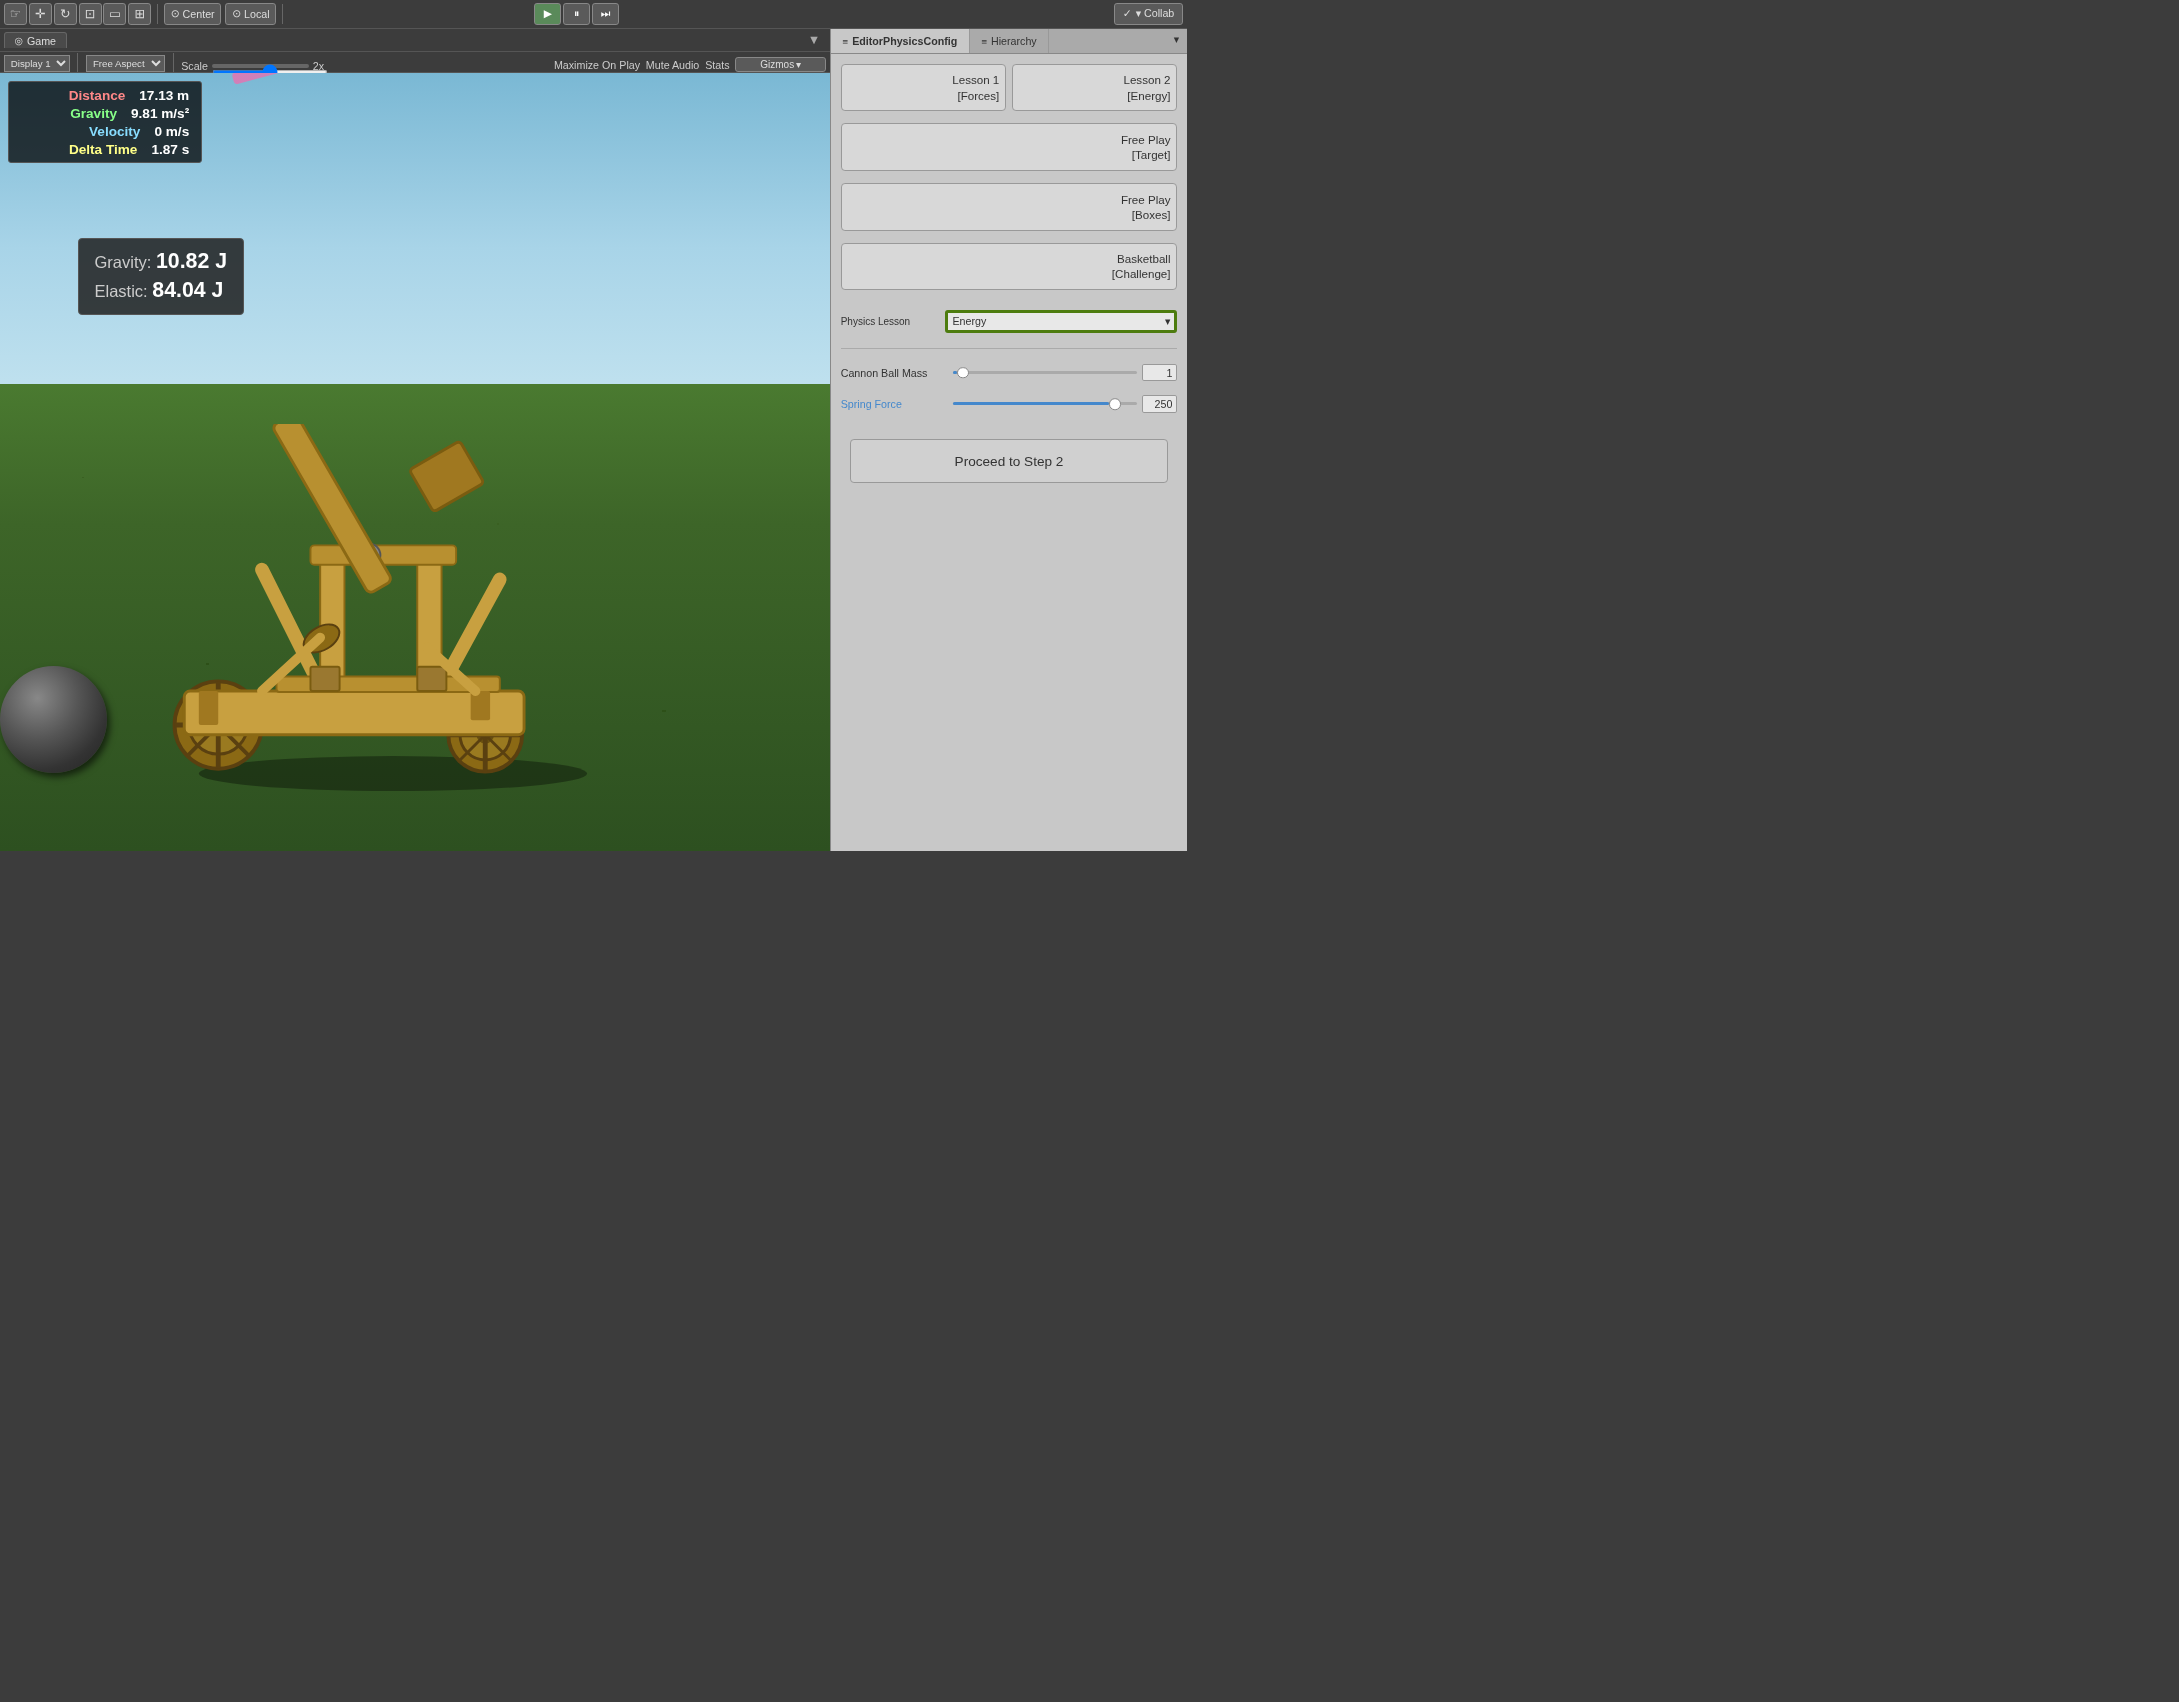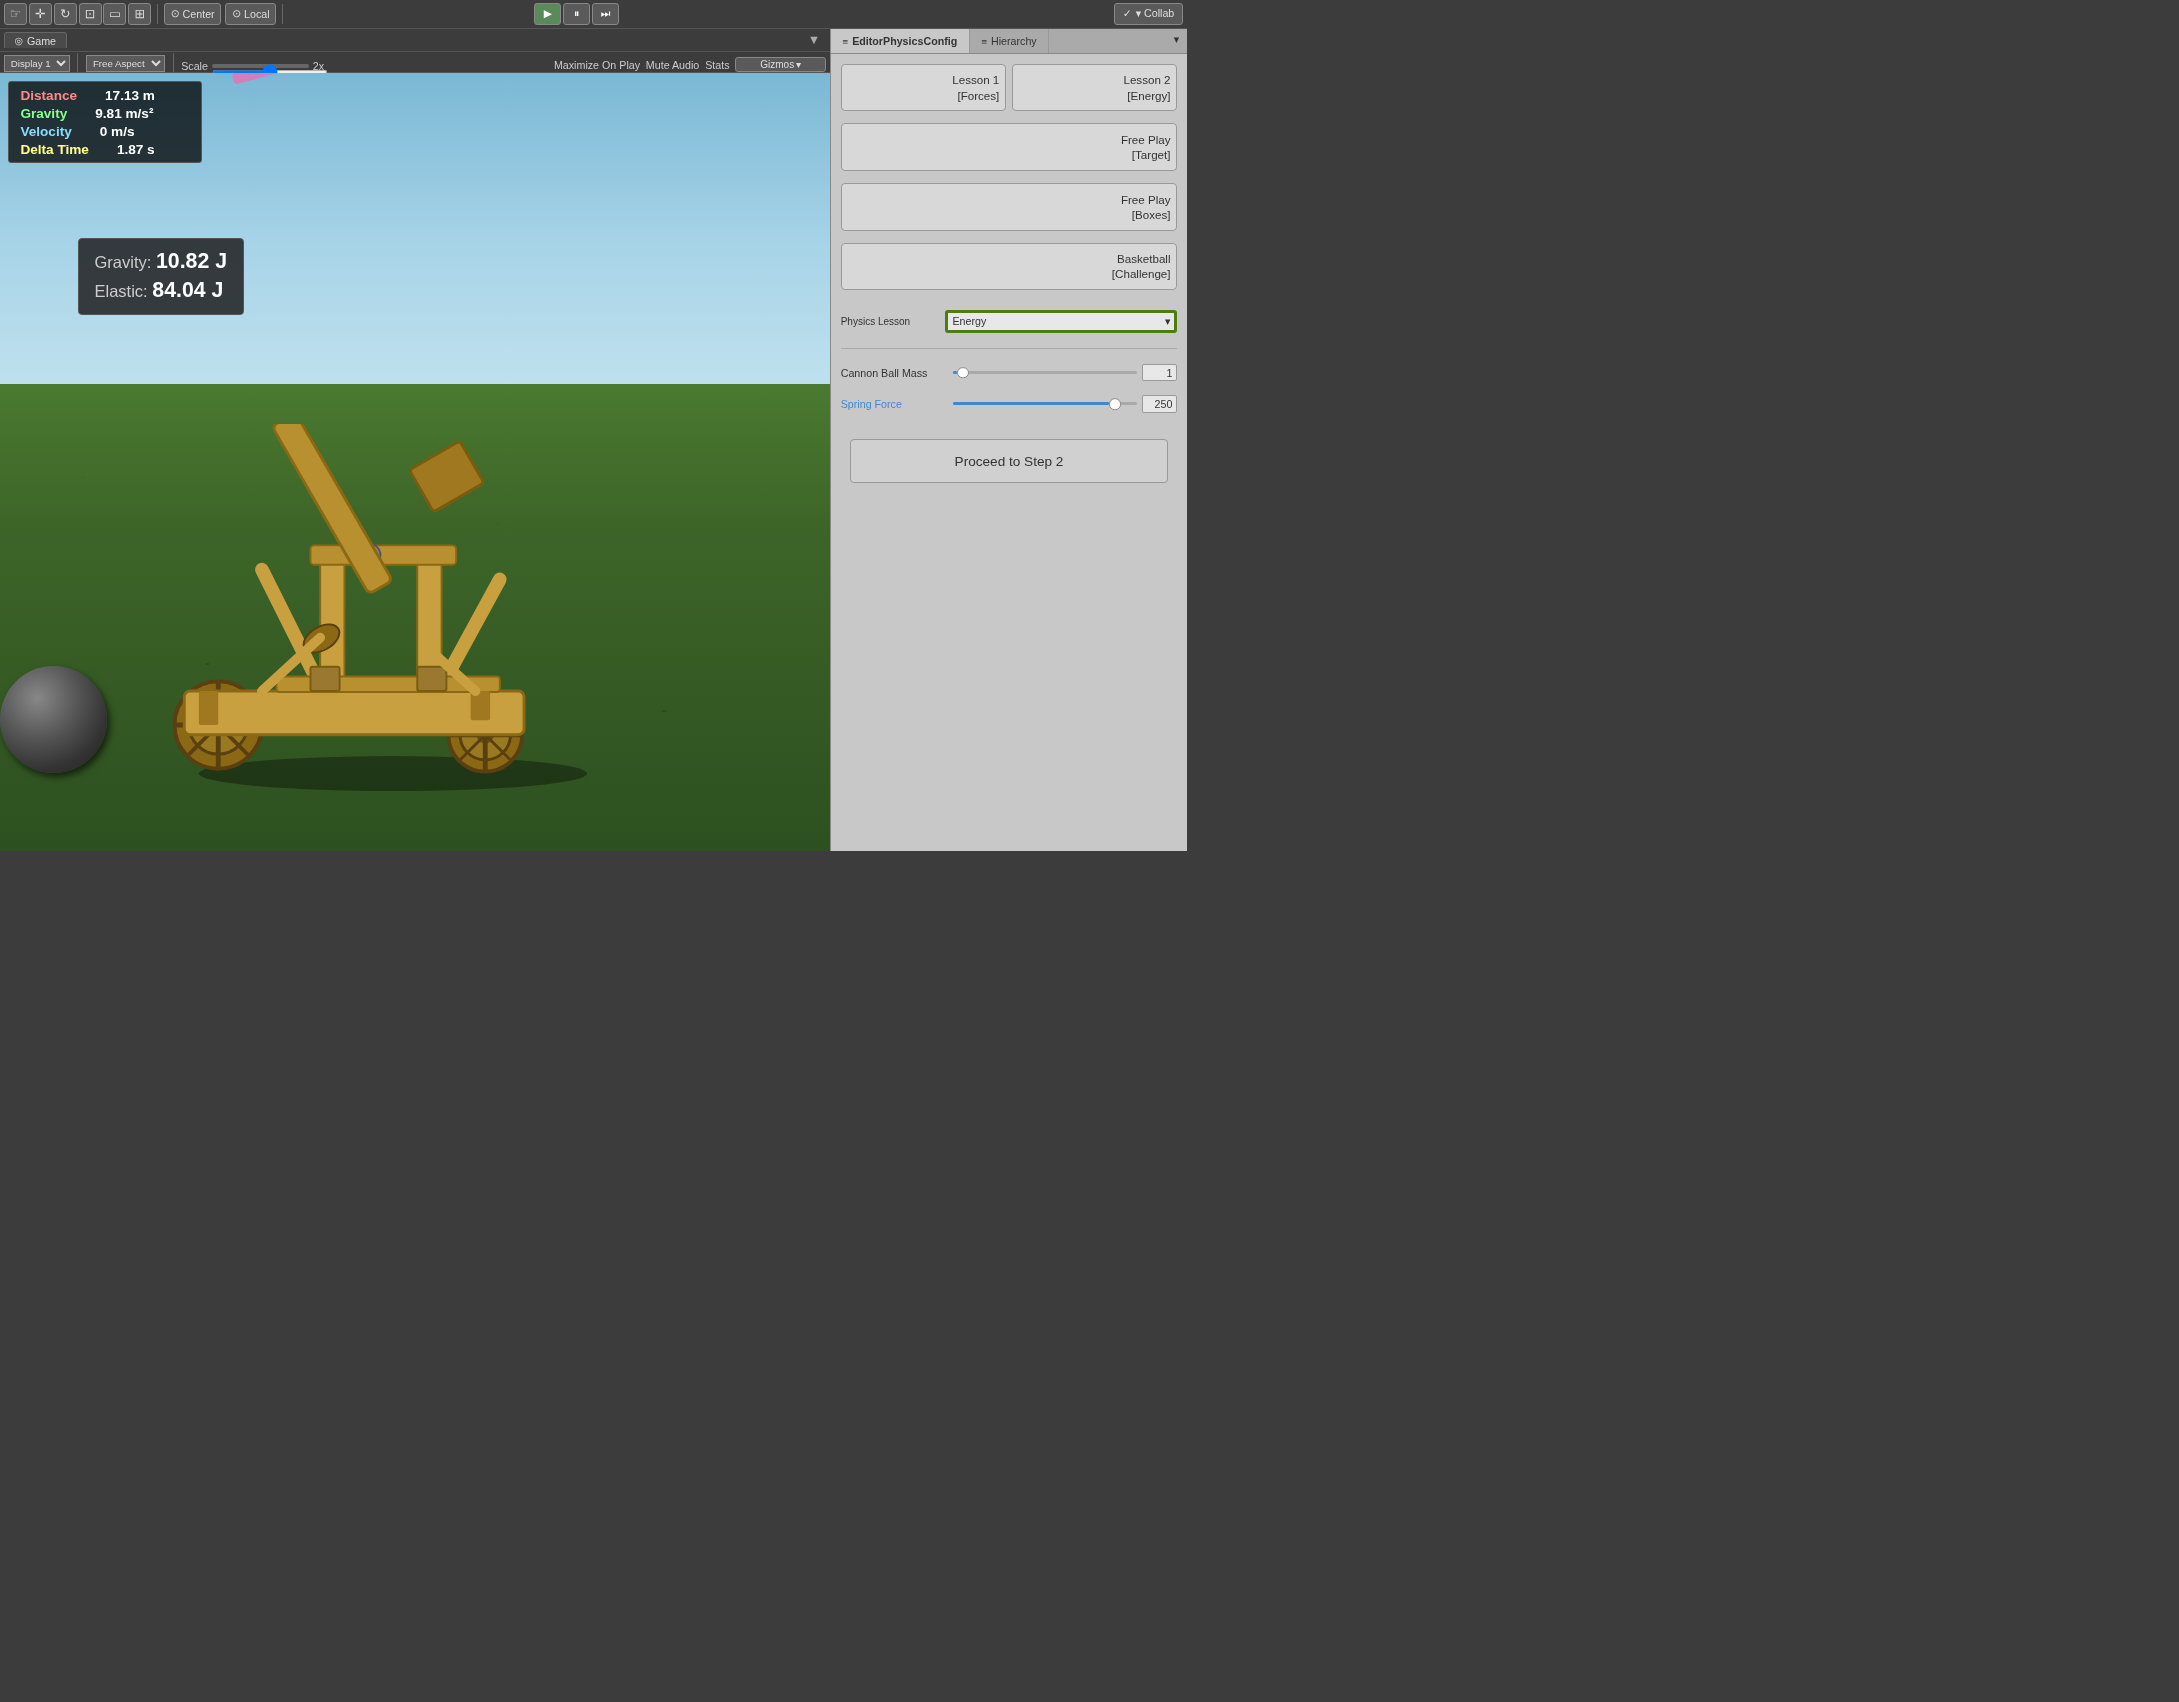--- a/index.html
+++ b/index.html
@@ -219,22 +219,22 @@
       top: 7.8px;
       left: 7.8px;
       background: rgba(0,0,0,0.75);
       border: 1px solid #555;
       padding: 5.8px 11.6px;
       border-radius: 2.9px;
       min-width: 194px;
     }
     .hud-row {
       display: flex;
-      justify-content: flex-start;
-      gap: 28px;
+      justify-content: flex-end;
+      gap: 14px;
       margin-bottom: 2.9px;
     }
     .hud-row:last-child { margin-bottom: 0; }
     .hud-label {
       font-size: 13.6px;
       font-weight: bold;
     }
     .hud-value {
       font-size: 13.6px;
       font-weight: bold;

